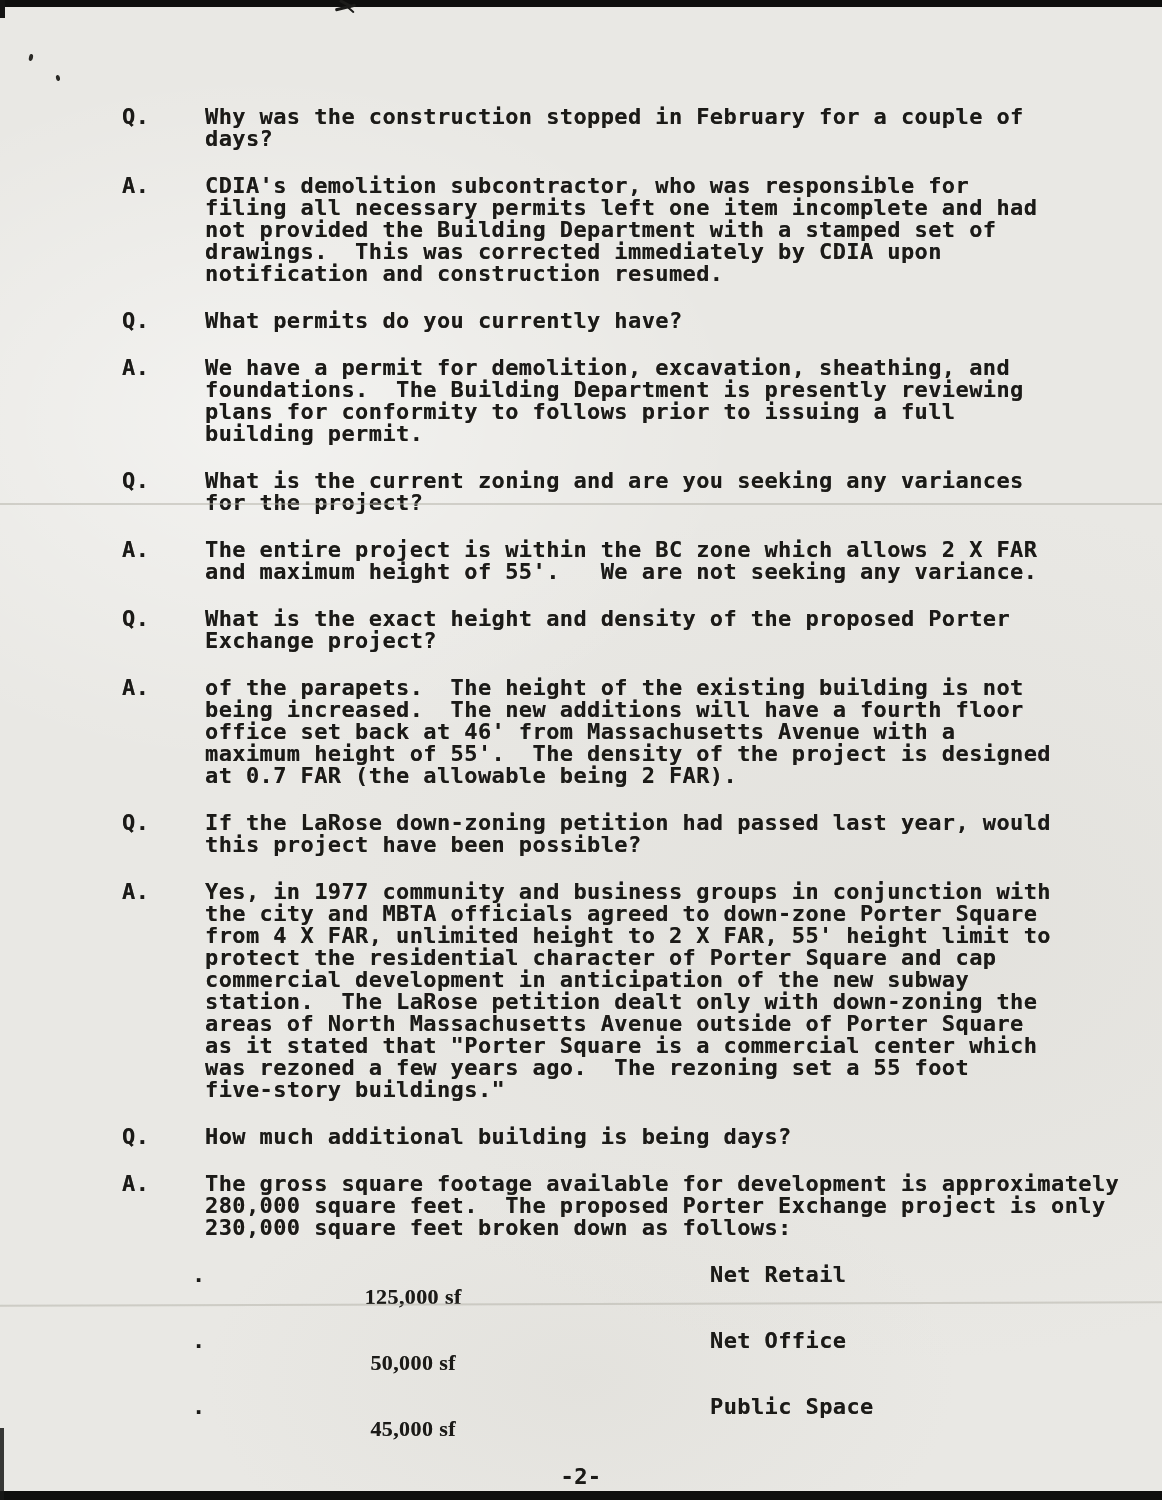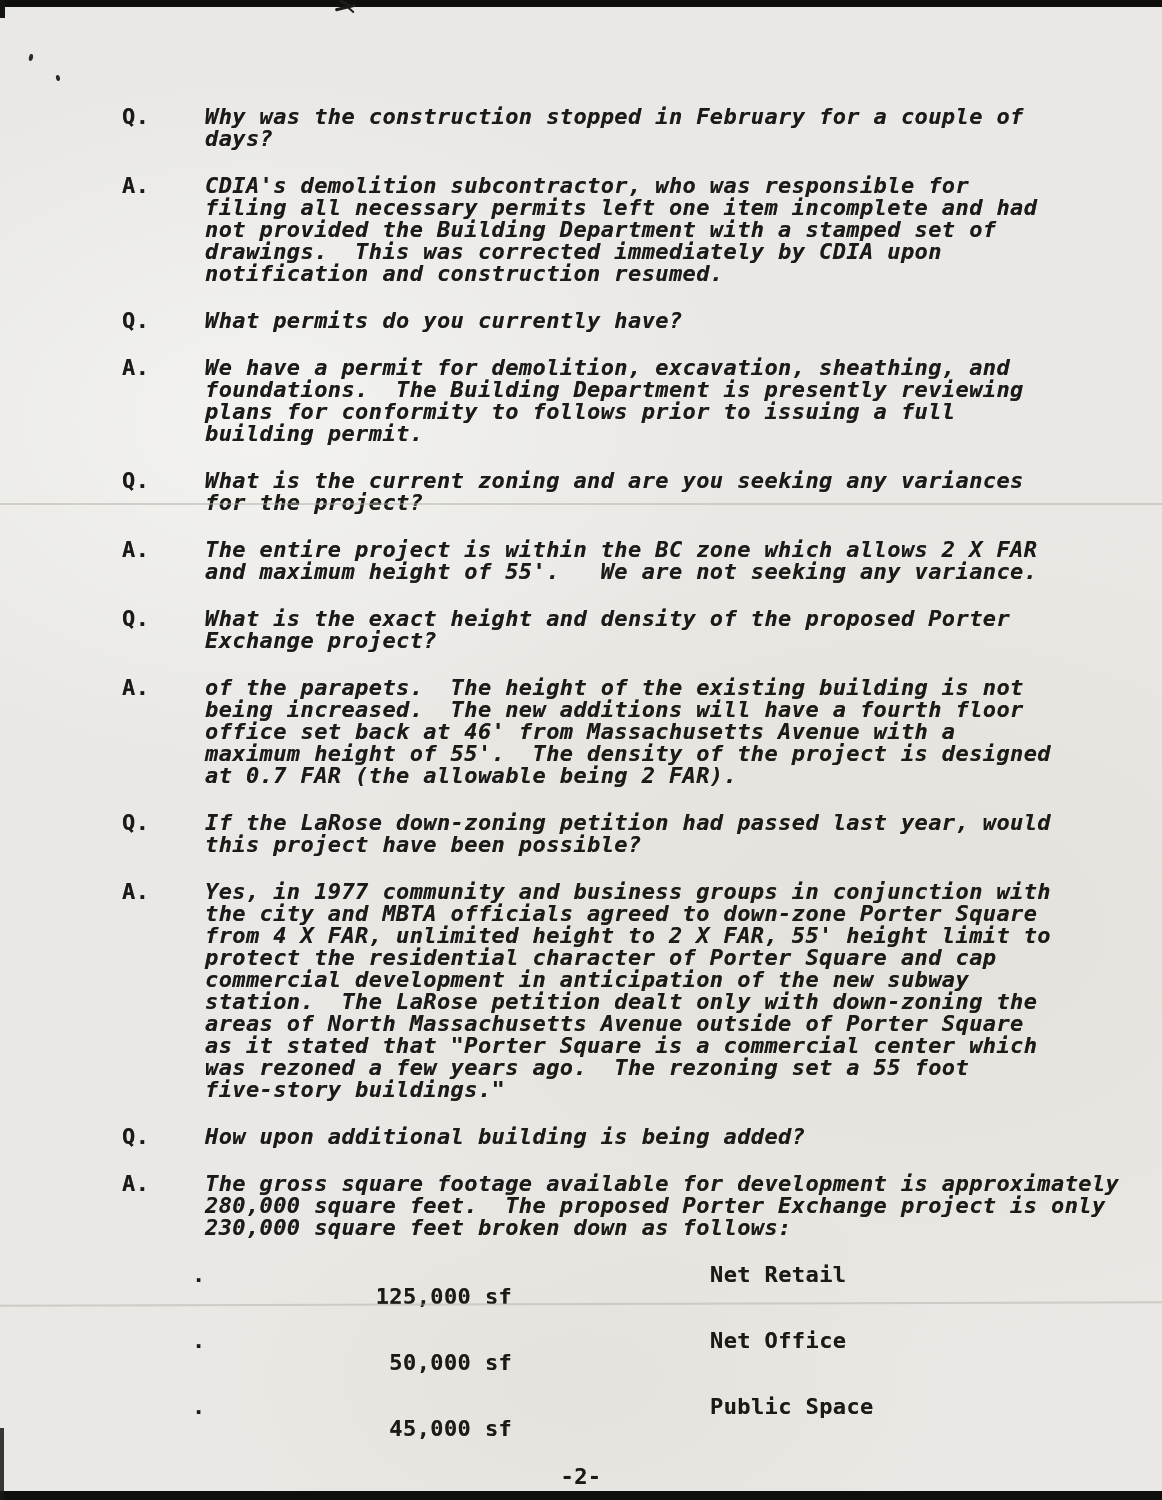--- a/index.html
+++ b/index.html
@@ -21,28 +21,28 @@
     letter-spacing: 0.4px;
     color: #1b1a17;
   }
   .content {
     position: absolute;
     left: 0; top: 0; right: 0;
     padding: 106px 0 0 122px;
   }
   .sub { display: flex; margin-bottom: 25px; }
   .lbl { width: 83px; flex: none; line-height: 22px; }
-  .lines { flex: 1; min-width: 0; font-style: italic; }
+  .lines { flex: 1; min-width: 0; }
   .line { white-space: pre; line-height: 22px; text-shadow: 0 0 0.5px rgba(20,20,18,0.55); }
   .lbl { text-shadow: 0 0 0.5px rgba(20,20,18,0.55); }
 
   .breakdown { margin-bottom: 25px; margin-left: 83px; }
   .brow { position: relative; line-height: 22px; white-space: pre; }
   .bdot { position: absolute; left: -13px; top: 0; }
-  .bamt { display: inline-block; width: 198px; text-align: right; text-shadow: 0 0 0.5px rgba(20,20,18,0.55); }
+  .bamt { display: inline-block; width: 198px; text-align: center; text-shadow: 0 0 0.5px rgba(20,20,18,0.55); font-family: Liberation Serif, serif; }
   .blabel { position: absolute; left: 481px; top: 0; text-shadow: 0 0 0.5px rgba(20,20,18,0.55); margin-left: 24px; }
 
   .pagenum {
     position: absolute;
     left: 0; right: 0;
     top: 1466px;
     text-align: center;
     line-height: 22px;
     text-shadow: 0 0 0.5px rgba(20,20,18,0.55);
   }
@@ -157,21 +157,21 @@
         <div class="line">areas of North Massachusetts Avenue outside of Porter Square</div>
         <div class="line">as it stated that "Porter Square is a commercial center which</div>
         <div class="line">was rezoned a few years ago.  The rezoning set a 55 foot</div>
         <div class="line">five-story buildings."</div>
       </div>
     </div>
 
     <div class="sub">
       <span class="lbl">Q.</span>
       <div class="lines">
-        <div class="line">How upon additional building is being added?</div>
+        <div class="line">How much additional building is being days?</div>
       </div>
     </div>
     <div class="sub">
       <span class="lbl">A.</span>
       <div class="lines">
         <div class="line">The gross square footage available for development is approximately</div>
         <div class="line">280,000 square feet.  The proposed Porter Exchange project is only</div>
         <div class="line">230,000 square feet broken down as follows:</div>
       </div>
     </div>

